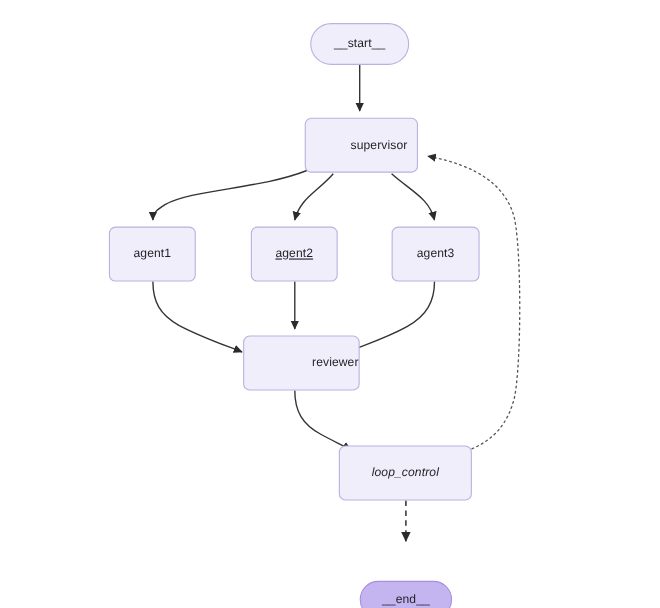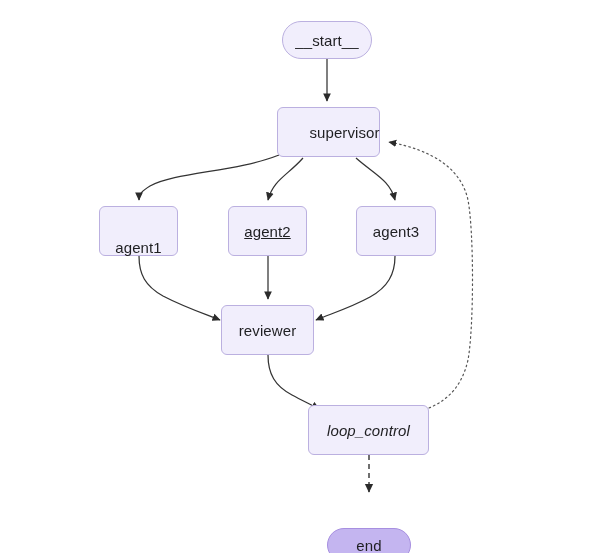--- a/index.html
+++ b/index.html
@@ -28,21 +28,21 @@
   .node {
     position: absolute;
     box-sizing: border-box;
     display: flex;
     align-items: center;
     justify-content: center;
     background: #f1eefc;
     border: 1.1px solid #bbb0e0;
     border-radius: 6px;
     color: #1f1f22;
-    font-size: 15px;
+    font-size: 11px;
     font-family: "Liberation Sans", sans-serif;
     letter-spacing: 0.1px;
     white-space: nowrap;
   }
   .node.terminal {
     border-radius: 999px;
   }
   .node.terminal-end {
     background: #c4b5f0;
     border-color: #a78fe0;
@@ -86,33 +86,33 @@
   </svg>
 
   <div class="node terminal" style="left:282px; top:21px; width:90px; height:38px;">
     <span class="node-label">__start__</span>
   </div>
 
   <div class="node" style="left:277px; top:107px; width:103px; height:50px;padding-left:32px;">
     <span class="node-label">supervisor</span>
   </div>
 
-  <div class="node" style="left:99px; top:206px; width:79px; height:50px;align-items:flex-end;">
+  <div class="node" style="left:99px; top:206px; width:79px; height:50px;">
     <span class="node-label">agent1</span>
   </div>
 
   <div class="node" style="left:228px; top:206px; width:79px; height:50px;text-decoration:underline;">
     <span class="node-label">agent2</span>
   </div>
 
   <div class="node" style="left:356px; top:206px; width:80px; height:50px;">
     <span class="node-label">agent3</span>
   </div>
 
-  <div class="node" style="left:221px; top:305px; width:93px; height:50px;">
+  <div class="node" style="left:221px; top:305px; width:106px; height:50px;justify-content:flex-end;">
     <span class="node-label">reviewer</span>
   </div>
 
   <div class="node" style="left:308px; top:405px; width:121px; height:50px;font-style:italic;">
     <span class="node-label">loop_control</span>
   </div>
 
   <div class="node terminal terminal-end" style="left:327px; top:528px; width:84px; height:34px;">
     <span class="node-label">__end__</span>
   </div>

